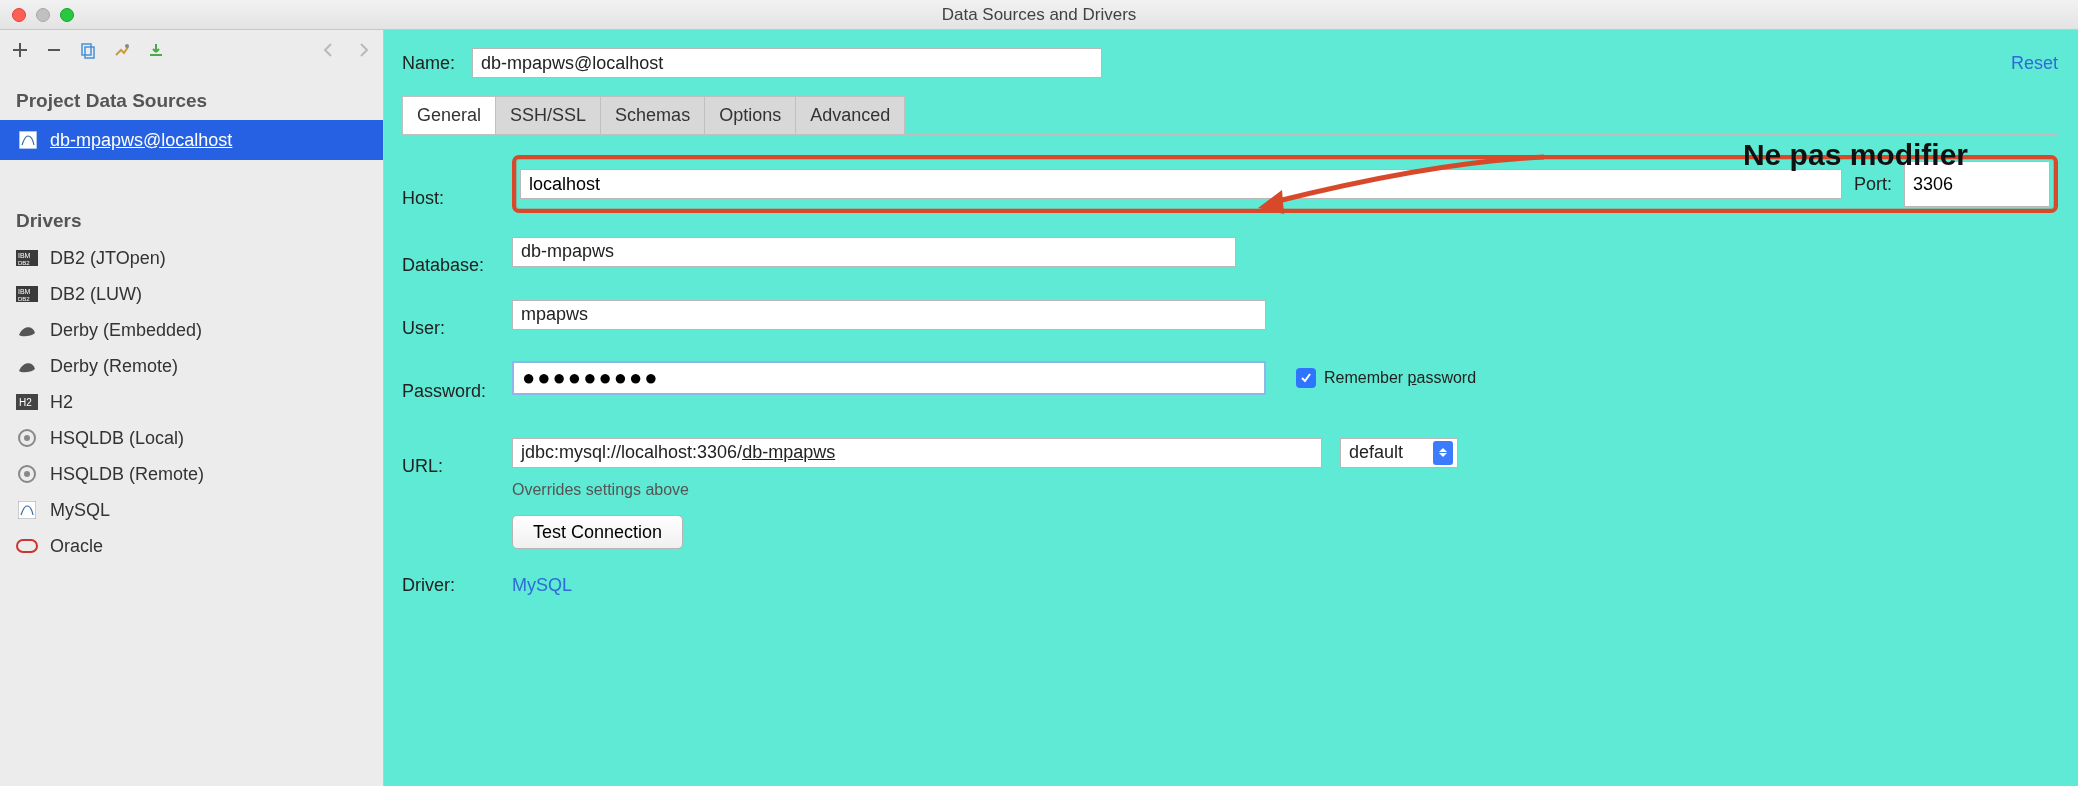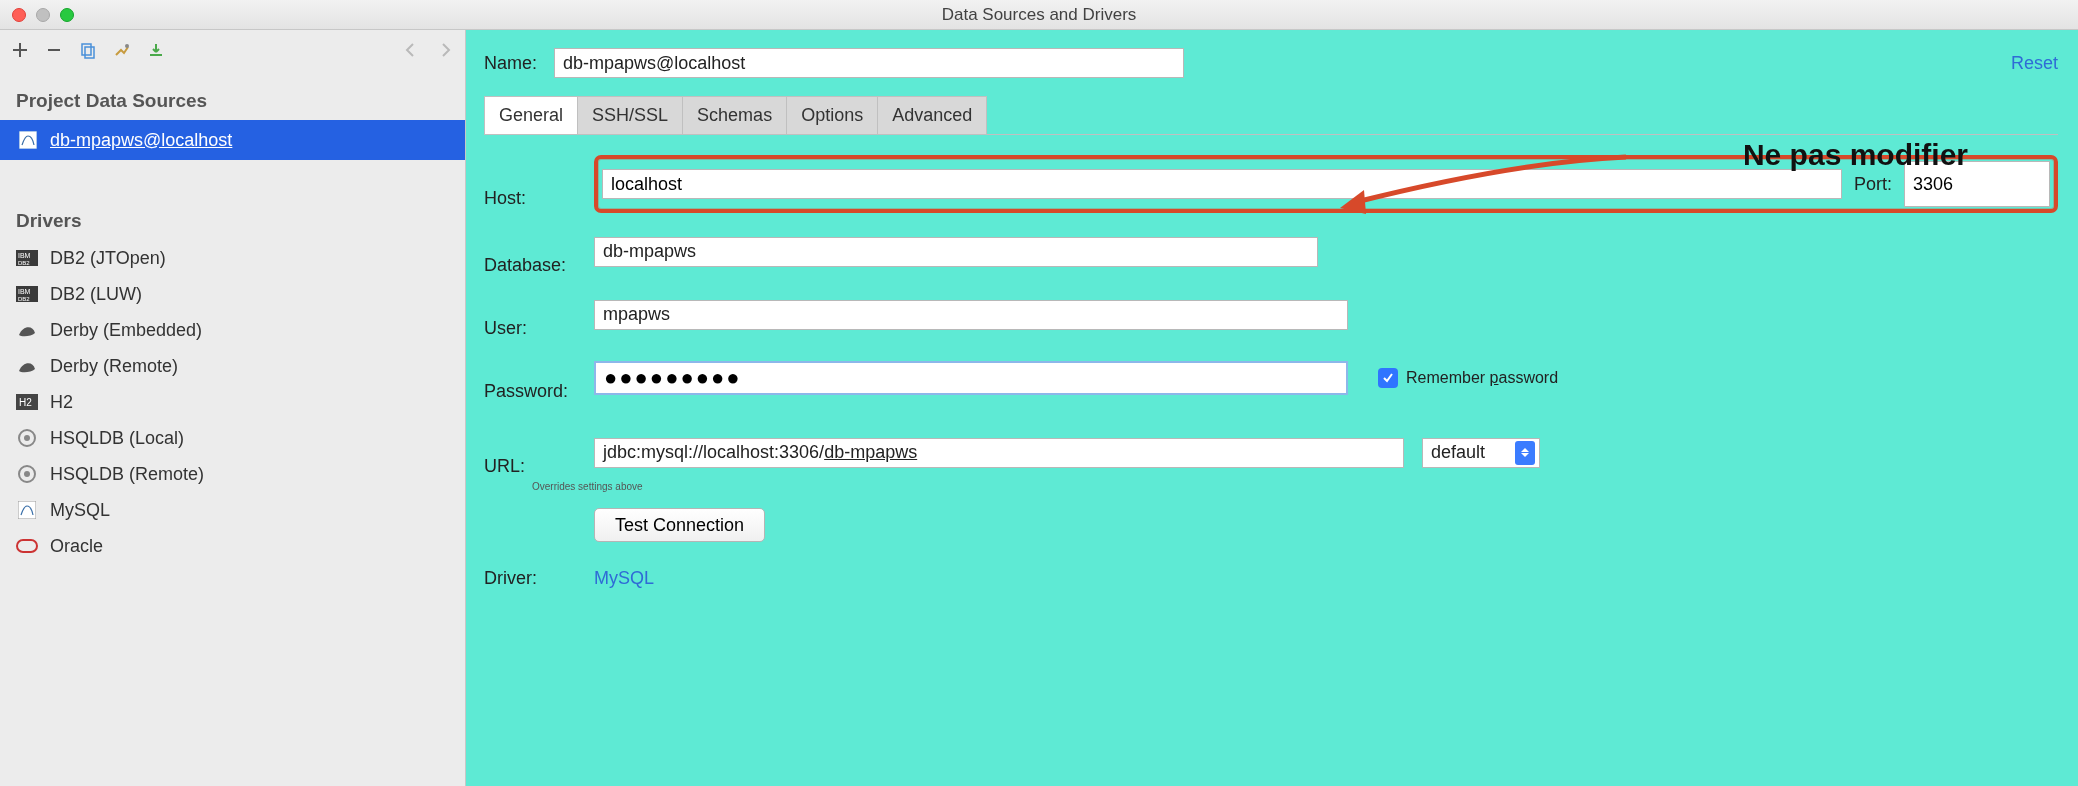--- a/index.html
+++ b/index.html
@@ -27,21 +27,21 @@
   .tl.yellow { background:#c0c0c0; border:1px solid #a8a8a8; }
   .tl.green { background:#28c940; border:1px solid #16a52c; }
   .window-title {
     position:absolute; left:0; right:0; text-align:center;
     font-size:17px; color:#424242; font-weight:400;
     pointer-events:none;
   }
   .main { display:flex; height:calc(100% - 30px); }
   
   .sidebar {
-    width:466px;
+    width:384px;
     background:#ececec;
     border-right:1px solid #c7c7c7;
     display:flex;
     flex-direction:column;
   }
   .sidebar-toolbar {
     height:40px;
     display:flex;
     align-items:center;
     padding:0 10px;
@@ -126,21 +126,21 @@
   .select-default {
     width:118px; height:30px;
     border:1px solid #b8b8b8; background:#fff;
     display:flex; align-items:center; justify-content:space-between;
     padding:0 4px 0 8px; font-size:18px;
   }
   .sel-btn { width:20px;height:24px;background:#3b7cff;border-radius:3px;display:flex;flex-direction:column;align-items:center;justify-content:center;gap:1px;}
   .sel-btn::before,.sel-btn::after{content:"";border-left:4px solid transparent;border-right:4px solid transparent;}
   .sel-btn::before{border-bottom:4px solid #fff;}
   .sel-btn::after{border-top:4px solid #fff;}
-  .hint { font-size:10px; color:#555; margin-top:4px; margin-left:48px;}
+  .hint { font-size:16px; color:#555; margin-top:4px; margin-left:110px;}
   .test-btn {
     margin-top:16px; margin-left:110px;
     height:34px; padding:0 20px; font-size:18px;
     background:linear-gradient(#fff,#f0f0f0);
     border:1px solid #b5b5b5; border-radius:5px; cursor:pointer;
   }
   .driver-row { margin-top:26px; display:flex; align-items:center; gap:34px;}
   .driver-link { color:#2f6bd6; font-size:18px; }
   
   .annotation-text {

